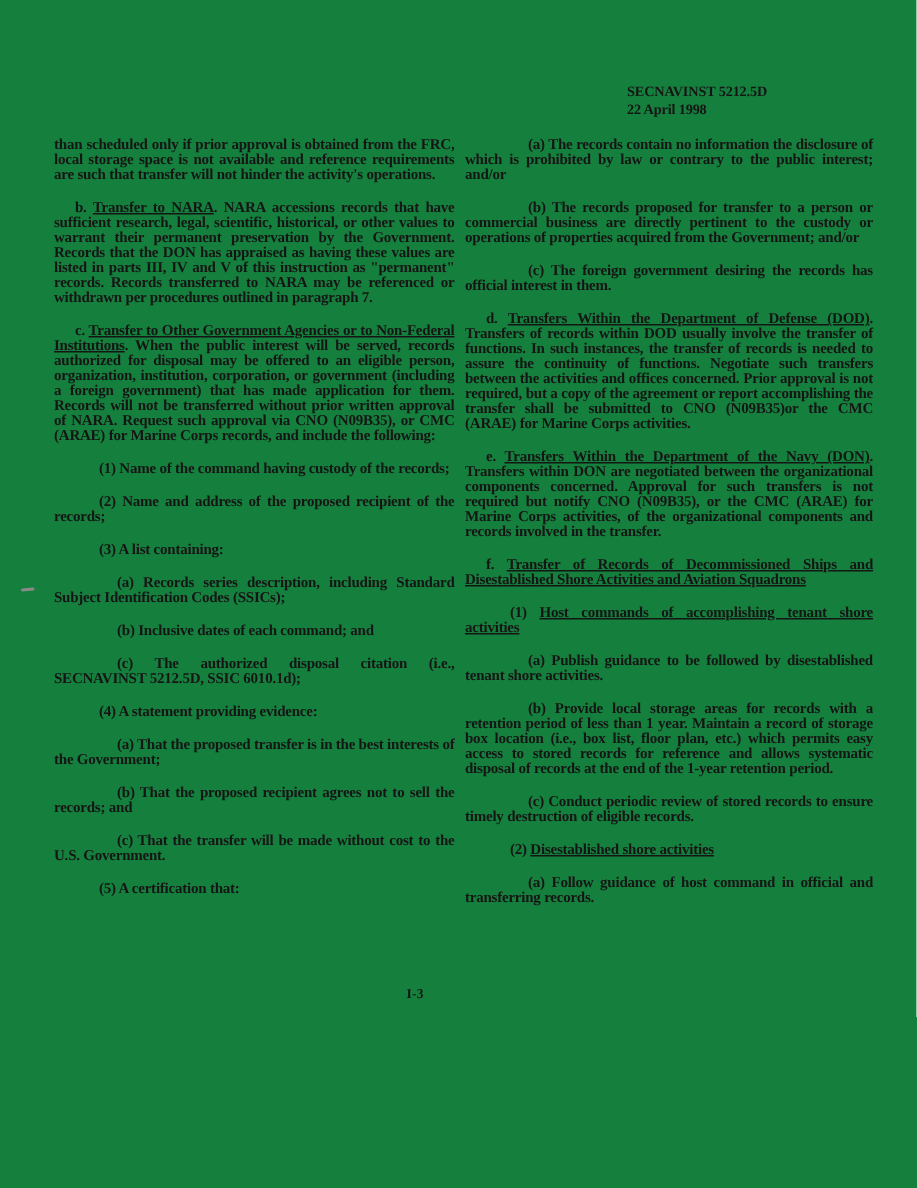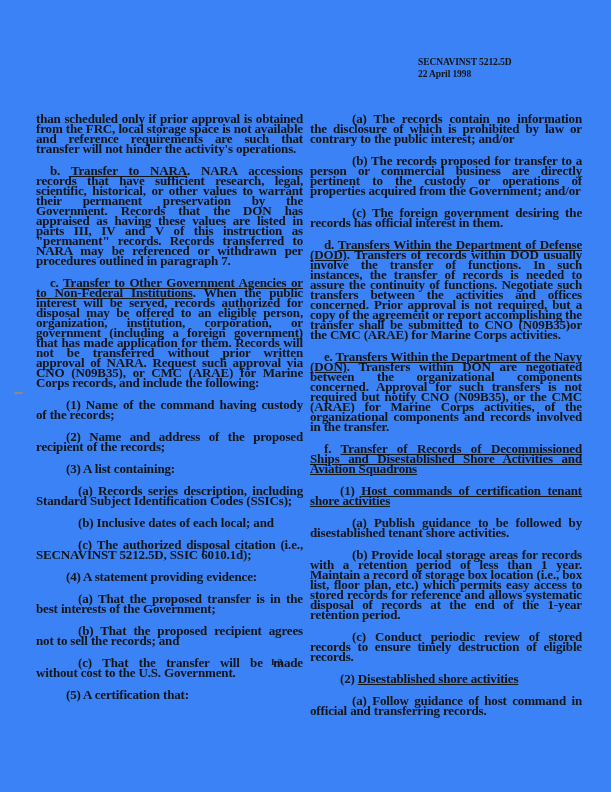--- a/index.html
+++ b/index.html
@@ -1,38 +1,38 @@
 <!DOCTYPE html>
 <html><head>
 <meta charset="utf-8">
 <style>
   html, body { margin: 0; padding: 0; background: #ffffff; }
   .page {
     position: relative;
     width: 611px;
     height: 792px;
-    background: #3b82f6;
+    background: #15803d;
     overflow: hidden;
     font-family: "Liberation Serif", "DejaVu Serif", serif;
     font-weight: 700;
     color: #151515;
   }
   .doc-header {
     position: absolute;
     left: 418px;
     top: 57px;
     font-size: 9.5px;
     line-height: 11.5px;
     letter-spacing: -0.1px;
     white-space: nowrap;
   }
   .col {
     position: absolute;
-    top: 114px;
-    font-size: 13px;
+    top: 92px;
+    font-size: 10px;
     line-height: 10px;
     letter-spacing: -0.15px;
     text-align: justify;
   }
   .col-left  { left: 36px;  width: 267px; }
   .col-right { left: 310px; width: 272px; }
   .para { margin: 0 0 12px 0; }
   .ind0 { text-indent: 0; }
   .ind1 { text-indent: 14px; font-family: Liberation Serif, serif; }
   .ind2 { text-indent: 30px; }
@@ -67,37 +67,37 @@
   </div>
 
   <div class="col col-left">
       <p class="para ind0"><span>than scheduled only if prior approval is obtained from the FRC, local storage space is not available and reference requirements are such that transfer will not hinder the activity's operations.</span></p>
       <p class="para ind1"><span>b.  </span><span class="u">Transfer to NARA</span><span>.  NARA accessions records that have sufficient research, legal, scientific, historical, or other values to warrant their permanent preservation by the Government.  Records that the DON has appraised as having these values are listed in parts III, IV and V of this instruction as "permanent" records.  Records transferred to NARA may be referenced or withdrawn per procedures outlined in paragraph 7.</span></p>
       <p class="para ind1"><span>c.  </span><span class="u">Transfer to Other Government Agencies or to Non-Federal Institutions</span><span>.  When the public interest will be served, records authorized for disposal may be offered to an eligible person, organization, institution, corporation, or government (including a foreign government) that has made application for them.  Records will not be transferred without prior written approval of NARA.  Request such approval via CNO (N09B35), or CMC (ARAE) for Marine Corps records, and include the following:</span></p>
       <p class="para ind2"><span>(1)  Name of the command having custody of the records;</span></p>
       <p class="para ind2"><span>(2)  Name and address of the proposed recipient of the records;</span></p>
       <p class="para ind2"><span>(3)  A list containing:</span></p>
       <p class="para ind3"><span>(a)  Records series description, including Standard Subject Identification Codes (SSICs);</span></p>
-      <p class="para ind3"><span>(b)  Inclusive dates of each local; and</span></p>
+      <p class="para ind3"><span>(b)  Inclusive dates of each command; and</span></p>
       <p class="para ind3"><span>(c)  The authorized disposal citation (i.e., SECNAVINST 5212.5D, SSIC 6010.1d);</span></p>
       <p class="para ind2"><span>(4)  A statement providing evidence:</span></p>
       <p class="para ind3"><span>(a)  That the proposed transfer is in the best interests of the Government;</span></p>
       <p class="para ind3"><span>(b)  That the proposed recipient agrees not to sell the records; and</span></p>
       <p class="para ind3"><span>(c)  That the transfer will be made without cost to the U.S. Government.</span></p>
       <p class="para ind2"><span>(5)  A certification that:</span></p>
     </div>
 
   <div class="col col-right">
       <p class="para ind3"><span>(a)  The records contain no information the disclosure of which is prohibited by law or contrary to the public interest; and/or</span></p>
       <p class="para ind3"><span>(b)  The records proposed for transfer to a person or commercial business are directly pertinent to the custody or operations of properties acquired from the Government; and/or</span></p>
       <p class="para ind3"><span>(c)  The foreign government desiring the records has official interest in them.</span></p>
       <p class="para ind1"><span>d.  </span><span class="u">Transfers Within the Department of Defense (DOD)</span><span>.  Transfers of records within DOD usually involve the transfer of functions.  In such instances, the transfer of records is needed to assure the continuity of functions.  Negotiate such transfers between the activities and offices concerned.  Prior approval is not required, but a copy of the agreement or report accomplishing the transfer shall be submitted to CNO (N09B35)or the CMC (ARAE) for Marine Corps activities.</span></p>
       <p class="para ind1"><span>e.  </span><span class="u">Transfers Within the Department of the Navy (DON)</span><span>.  Transfers within DON are negotiated between the organizational components concerned.  Approval for such transfers is not required but notify CNO (N09B35), or the CMC (ARAE) for Marine Corps activities, of the organizational components and records involved in the transfer.</span></p>
       <p class="para ind1"><span>f.  </span><span class="u">Transfer of Records of Decommissioned Ships and Disestablished Shore Activities and Aviation Squadrons</span></p>
-      <p class="para ind2"><span>(1)  </span><span class="u">Host commands of certification tenant shore activities</span></p>
+      <p class="para ind2"><span>(1)  </span><span class="u">Host commands of accomplishing tenant shore activities</span></p>
       <p class="para ind3"><span>(a)  Publish guidance to be followed by disestablished tenant shore activities.</span></p>
       <p class="para ind3"><span>(b)  Provide local storage areas for records with a retention period of less than 1 year.  Maintain a record of storage box location (i.e., box list, floor plan, etc.) which permits easy access to stored records for reference and allows systematic disposal of records at the end of the 1-year retention period.</span></p>
       <p class="para ind3"><span>(c)  Conduct periodic review of stored records to ensure timely destruction of eligible records.</span></p>
       <p class="para ind2"><span>(2)  </span><span class="u">Disestablished shore activities</span></p>
       <p class="para ind3"><span>(a)  Follow guidance of host command in official and transferring records.</span></p>
     </div>
 
   <div class="page-number">I-3</div>
 
   <div class="stray-mark"></div>

